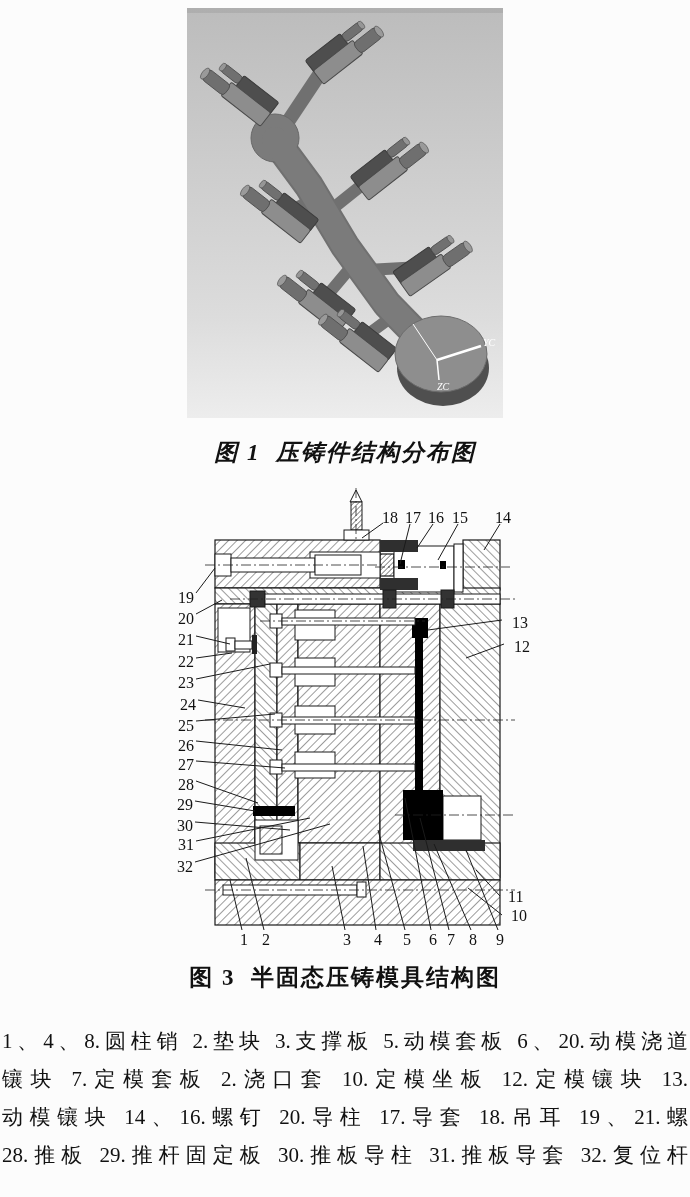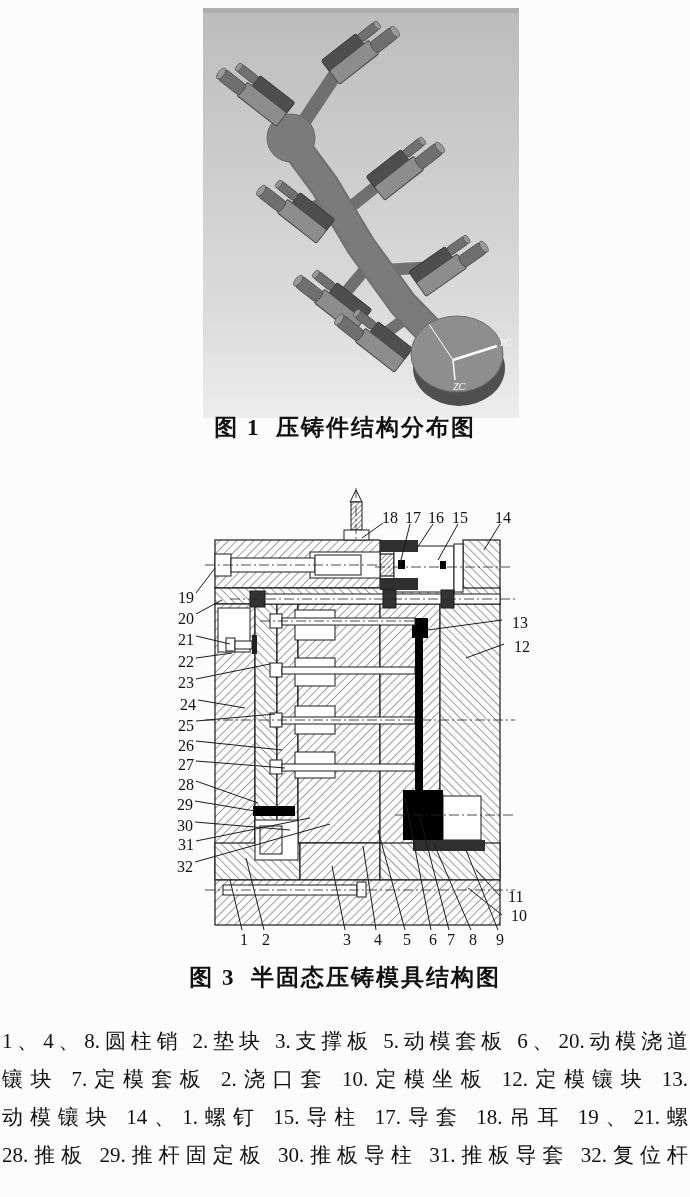--- a/index.html
+++ b/index.html
@@ -1,22 +1,22 @@
 <!DOCTYPE html>
 <html><head>
 <meta charset="utf-8">
 <style>
   html,body{margin:0;padding:0;}
   body{width:690px;height:1197px;background:#fcfcfc;font-family:"Liberation Serif",serif;color:#161616;}
   .page{position:relative;width:690px;height:1197px;overflow:hidden;background:#fcfcfc;}
-  .fig1-wrap{position:absolute;left:187px;top:8px;width:316px;height:410px;margin-left:16px;}
+  .fig1-wrap{position:absolute;left:187px;top:8px;width:316px;height:410px;}
   .fig2-wrap{position:absolute;left:170px;top:488px;width:370px;height:462px;}
   .caption{position:absolute;left:0;width:690px;text-align:center;font-weight:bold;
            font-size:23px;letter-spacing:2px;white-space:pre;color:#111;}
-  #caption1{top:412px;}
+  #caption1{top:437px;font-style:italic;}
   #caption2{top:962px;}
   .legend{position:absolute;left:2px;top:1022px;width:686px;font-size:21px;color:#111;}
   .legend .line{line-height:38px;text-align:justify;text-align-last:justify;height:38px;overflow:hidden;}
   svg text.callout{font-family:"Liberation Serif",serif;font-size:16px;fill:#111;}
   svg text.axis{font-family:"Liberation Serif",serif;font-size:10px;fill:#ffffff;font-style:italic;}
 </style>
 </head>
 <body>
 
 <div class="page">
@@ -251,17 +251,17 @@
         <text class="callout" x="341" y="433" text-anchor="start">10</text>
       </g>
     </svg>
   </div>
 
   <div id="caption2" class="caption">图 3  半固态压铸模具结构图</div>
 
   <div class="legend">
     <div class="line">1、4、8.圆柱销  2.垫块  3.支撑板  5.动模套板  6、20.动模浇道</div>
     <div class="line">镶块  7.定模套板  2.浇口套  10.定模坐板  12.定模镶块  13.</div>
-    <div class="line">动模镶块  14、1.螺钉  15.导柱  17.导套  18.吊耳  19、21.螺</div>
+    <div class="line">动模镶块  14、16.螺钉  20.导柱  17.导套  18.吊耳  19、21.螺</div>
     <div class="line">28.推板  29.推杆固定板  30.推板导柱  31.推板导套  32.复位杆</div>
   </div>
 
 </div>
 
 </body></html>

